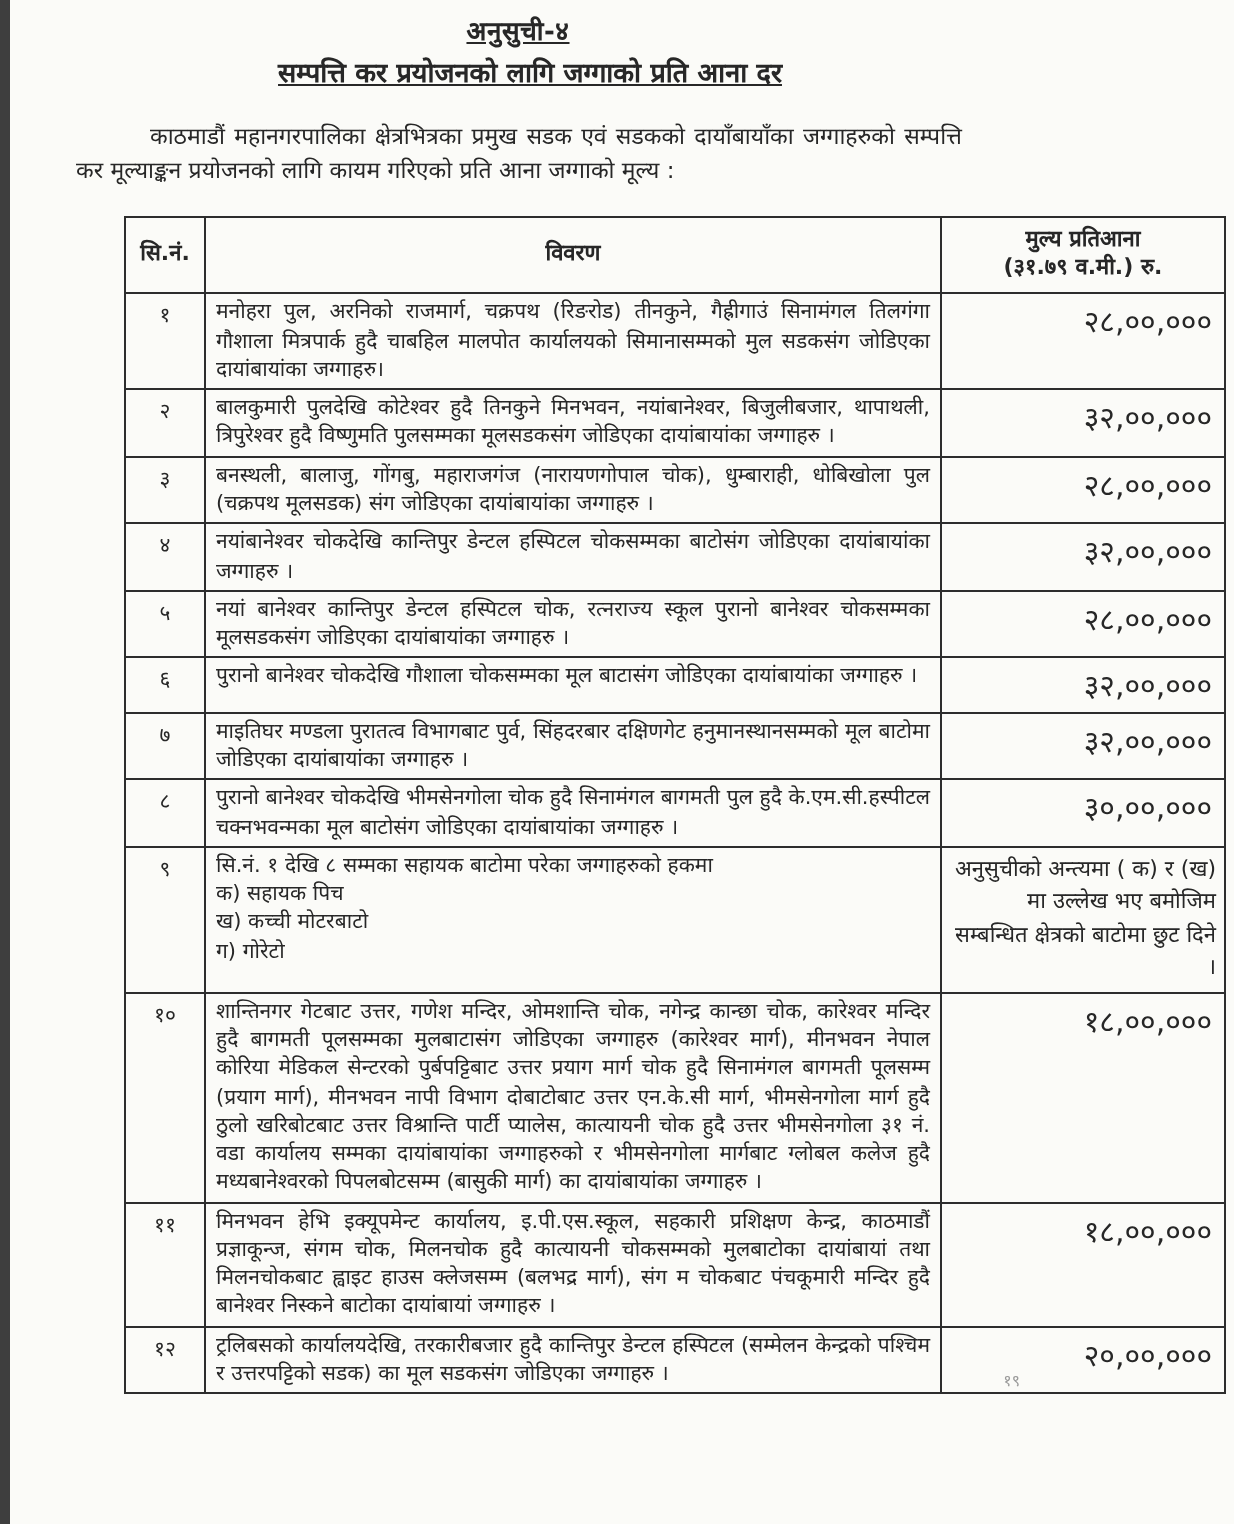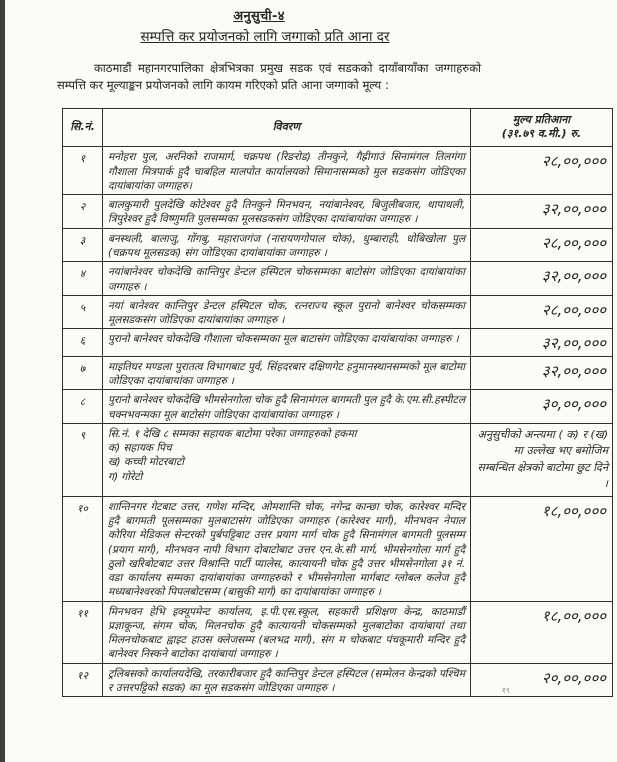--- a/index.html
+++ b/index.html
@@ -16,35 +16,34 @@
     width:5px; height:762px;
     background:#3e3e3e;
   }
   .content { position:absolute; left:5px; top:0; width:508px; }
   .doc-title {
     font-size:13px; font-weight:bold;
     text-align:center; text-decoration:underline;
     margin:6px 0 0 0; letter-spacing:0.3px;
   }
   .doc-subtitle {
-    font-size:13.5px; font-weight:normal;
+    font-size:13.5px; font-weight:bold;
     text-align:center; text-decoration:underline;
     margin:3px 0 0 12px;
   }
   .intro {
     font-size:11.5px; line-height:1.5;
-    margin:15px 32px 0 52px;
+    margin:15px 32px 0 33px;
     text-indent:37px; text-align:justify;
   }
   table.rate-table {
     border-collapse:collapse;
     table-layout:fixed;
     margin:13px 0 0 57px;
     width:550px;
-    font-style:italic;
   }
   .rate-table col.c-sn   { width:40px; }
   .rate-table col.c-desc { width:368px; }
   .rate-table col.c-val  { width:142px; }
   .rate-table th, .rate-table td {
     border:1.6px solid #2d2d2d;
     font-size:10.5px;
     line-height:1.36;
     padding:2px 5px;
     vertical-align:top;

